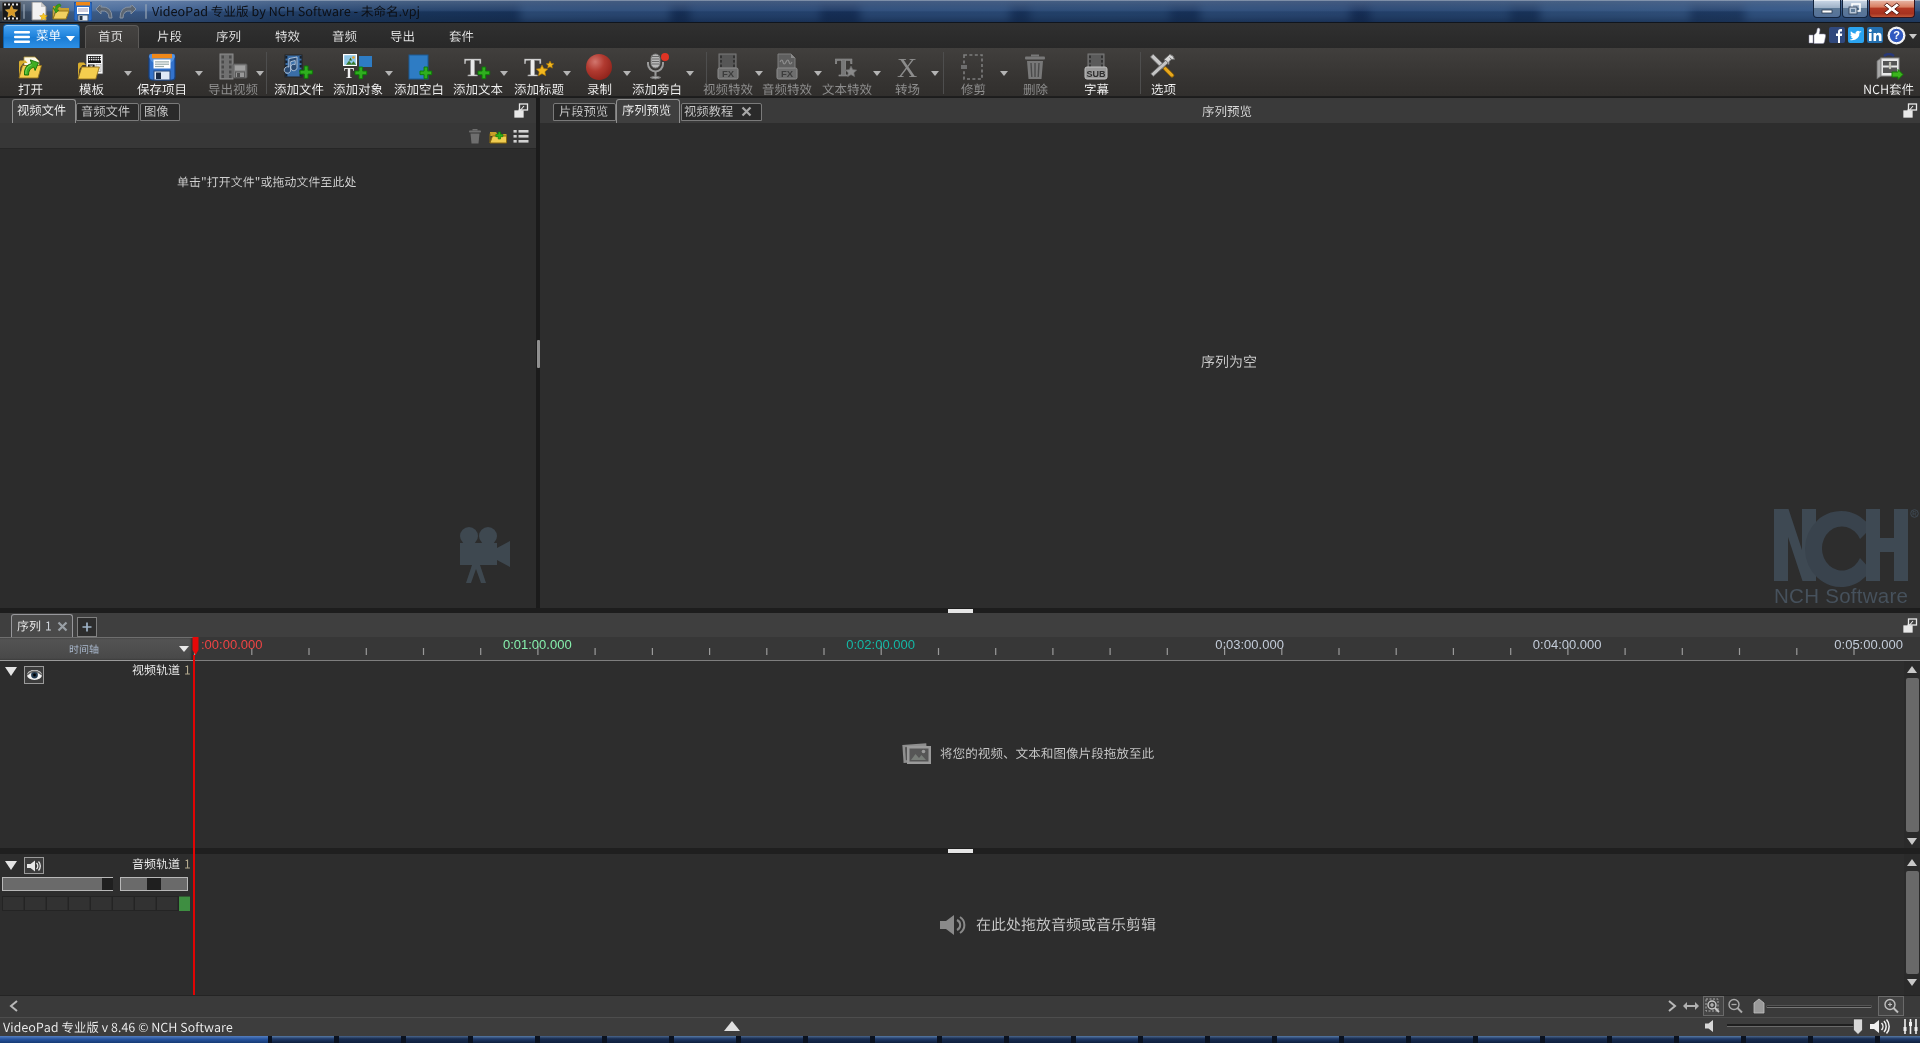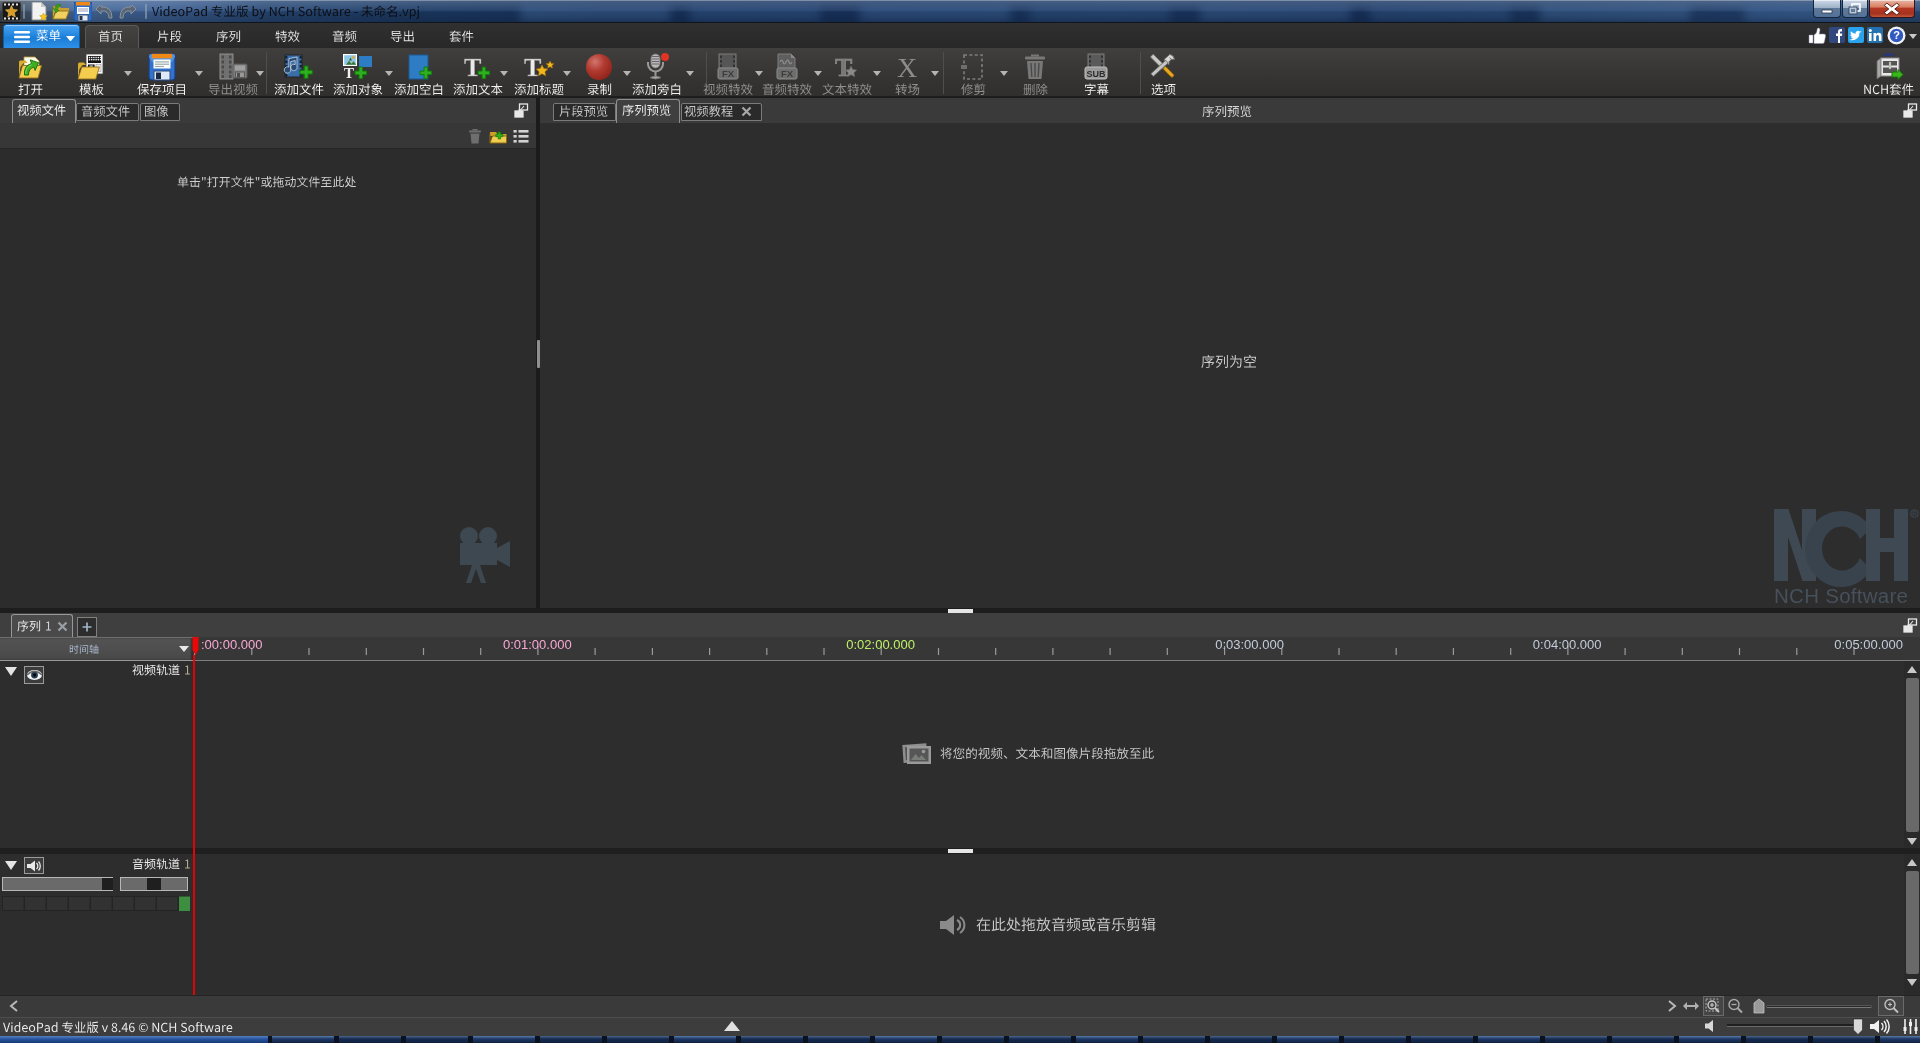--- a/index.html
+++ b/index.html
@@ -608,23 +608,23 @@
     <rect x="1201.6" y="10" width="1.2" height="7" fill="#9a9a9a"></rect>
     <rect x="1258.8" y="10" width="1.2" height="7" fill="#9a9a9a"></rect>
     <rect x="1316.1" y="10" width="1.2" height="7" fill="#9a9a9a"></rect>
     <rect x="1373.3" y="8" width="1.2" height="9" fill="#9a9a9a"></rect>
     <rect x="1430.5" y="10" width="1.2" height="7" fill="#9a9a9a"></rect>
     <rect x="1487.7" y="10" width="1.2" height="7" fill="#9a9a9a"></rect>
     <rect x="1544.9" y="10" width="1.2" height="7" fill="#9a9a9a"></rect>
     <rect x="1602.2" y="10" width="1.2" height="7" fill="#9a9a9a"></rect>
     <rect x="1659.4" y="10" width="1.2" height="7" fill="#9a9a9a"></rect>
   </svg>
-<div style="position:absolute;left:201px;top:637px;font:13px 'Liberation Sans',sans-serif;color:#f9a8d4;">:00:00.000</div>
-<div style="position:absolute;left:477.29999999999995px;top:637px;width:120px;text-align:center;font:13px 'Liberation Sans',sans-serif;color:#f9a8d4;">0:01:00.000</div>
-<div style="position:absolute;left:820.6px;top:637px;width:120px;text-align:center;font:13px 'Liberation Sans',sans-serif;color:#bef264;">0:02:00.000</div>
+<div style="position:absolute;left:201px;top:637px;font:13px 'Liberation Sans',sans-serif;color:#ef4444;">:00:00.000</div>
+<div style="position:absolute;left:477.29999999999995px;top:637px;width:120px;text-align:center;font:13px 'Liberation Sans',sans-serif;color:#86efac;">0:01:00.000</div>
+<div style="position:absolute;left:820.6px;top:637px;width:120px;text-align:center;font:13px 'Liberation Sans',sans-serif;color:#14b8a6;">0:02:00.000</div>
 <div style="position:absolute;left:1163.9px;top:637px;width:120px;text-align:right;font:13px 'Liberation Sans',sans-serif;color:#c3ccd9;">0:03:00.000</div>
 <div style="position:absolute;left:1507.2px;top:637px;width:120px;text-align:center;font:13px 'Liberation Sans',sans-serif;color:#c3ccd9;">0:04:00.000</div>
 <div style="position:absolute;left:1763px;top:637px;width:140px;text-align:right;font:13px 'Liberation Sans',sans-serif;color:#c3ccd9;">0:05:00.000</div>
 <div style="position:absolute;left:0px;top:661px;width:1920px;height:187px;background:#2d2d2d;"></div>
 <svg style="position:absolute;left:5px;top:667px;" width="12" height="9" viewBox="0 0 12 9">
     <path d="M0 0 L12 0 L6.0 9 Z" fill="#e4e4e4"></path>
   </svg>
 <div style="position:absolute;left:24px;top:666px;width:20px;height:18px;background:#3c3c3c;border:1px solid #9a9a9a;"></div>
 <svg style="position:absolute;left:26px;top:668px;" width="17" height="14" viewBox="0 0 17 14">
     <ellipse cx="8.5" cy="7" rx="7.5" ry="5" fill="#f2f2f2"></ellipse>

